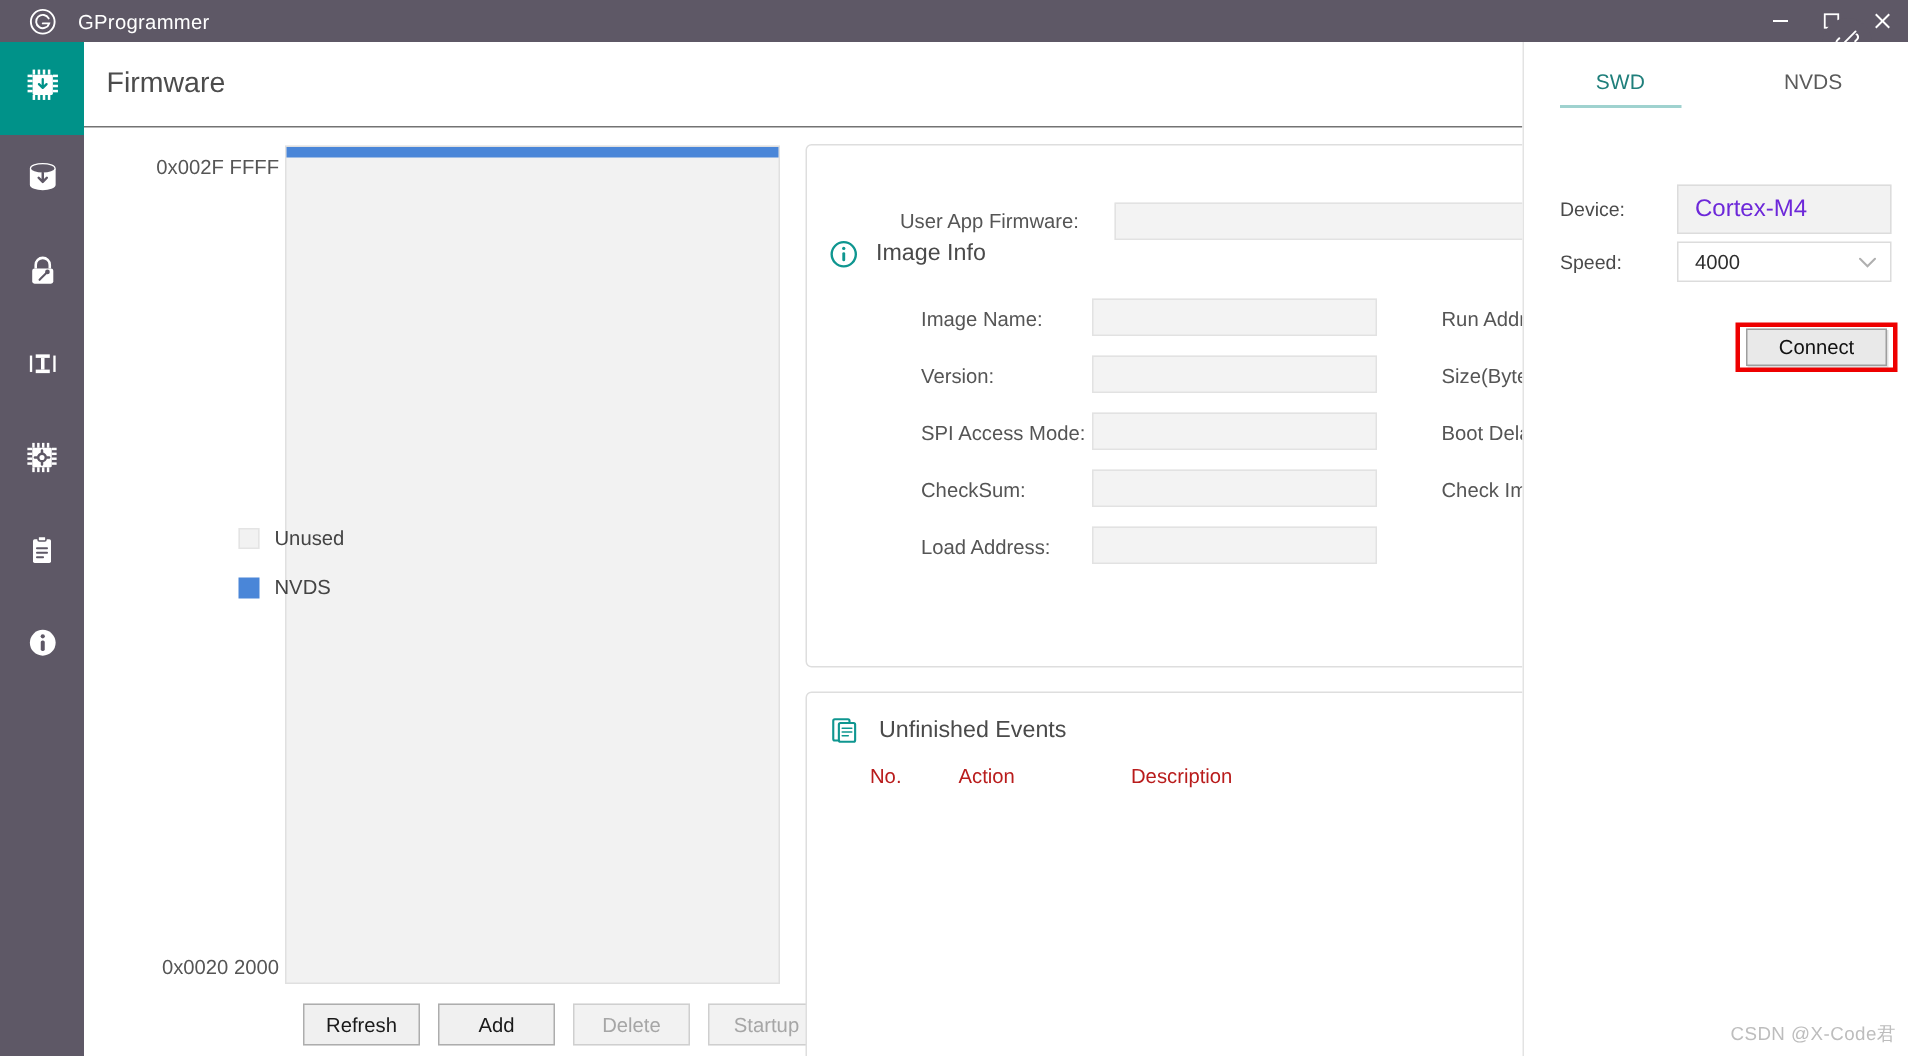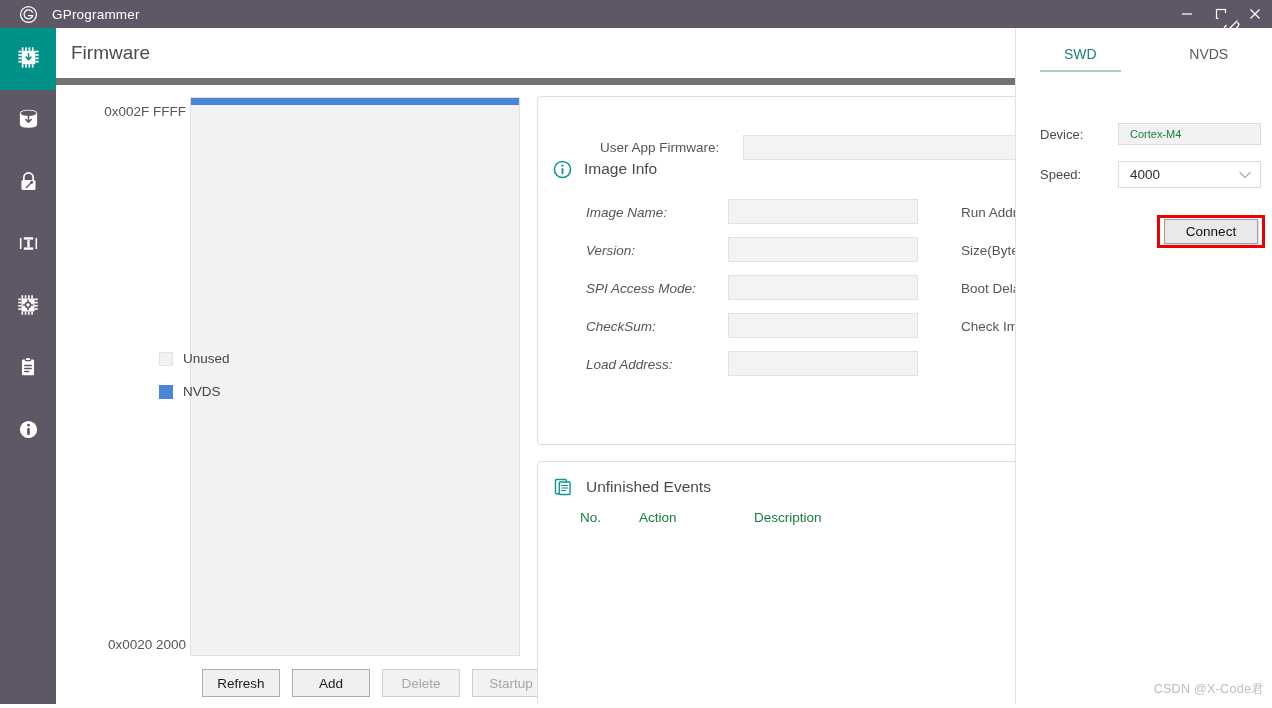--- a/index.html
+++ b/index.html
@@ -54,21 +54,21 @@
     width: 56px; height: 62px;
     display: flex; align-items: center; justify-content: center;
   }
   .rail-item.active { background: #009289; }
 
   
   .page-header {
     position: absolute; left: 56px; top: 28px;
     width: 959px; height: 57px;
     background: #ffffff;
-    border-bottom: 7px solid #737373;
+    border-bottom: 1px solid #737373;
     display: flex; align-items: center;
   }
   .page-title {
     margin-left: 15px;
     font-size: 19px;
     color: #4c4c4c;
   }
   .link-status-btn {
     position: absolute; right: 24px; top: 12px;
     width: 33px; height: 33px;
@@ -184,25 +184,25 @@
   }
   .inp-appfw {
     position: absolute; left: 205px; top: 38px;
     width: 400px; height: 25px;
   }
   .lbl-appfw { position: absolute; left: 62px; top: 43px; }
 
   .lbl-imginfo-ico { position: absolute; left: 14px; top: 62px; }
   .txt-imginfo { position: absolute; left: 46px; top: 63px; font-size: 15.5px; color: #4a4a4a; }
 
-  .lbl-col1 { left: 48px; font-style: italic; }
+  .lbl-col1 { left: 76px; }
   .inp-col1 { position: absolute; left: 190px; width: 190px; }
   .lbl-col2 { left: 423px; }
 
-  .ev-col { position: absolute; top: 48px; font-size: 13.5px; color: #15803d; }
+  .ev-col { position: absolute; top: 48px; font-size: 13.5px; color: #b91c1c; }
   .ev-no   { left: 42px; }
   .ev-act  { left: 101px; }
   .ev-desc { left: 216px; }
 
   
   .sidepanel {
     position: absolute; left: 1015px; top: 28px;
     width: 257px; height: 680px;
     background: #ffffff;
     border-left: 1px solid #e3e3e3;
@@ -231,25 +231,25 @@
   }
   .sp-row {
     position: absolute;
     display: flex; align-items: center;
   }
   .sp-label {
     font-size: 13px; color: #4a4a4a;
     width: 78px;
   }
   .sp-input {
-    width: 143px; height: 22px;
+    width: 143px; height: 33px;
     border: 1px solid #dcdcdc;
     background: #f2f2f2;
-    color: #15803d;
-    font-size: 11px;
+    color: #6d28d9;
+    font-size: 16px;
     display: flex; align-items: center;
     padding-left: 11px;
   }
   .sp-select {
     width: 143px; height: 27px;
     border: 1px solid #dcdcdc;
     background: #ffffff;
     color: #2e2e2e;
     font-size: 13.5px;
     display: flex; align-items: center;

